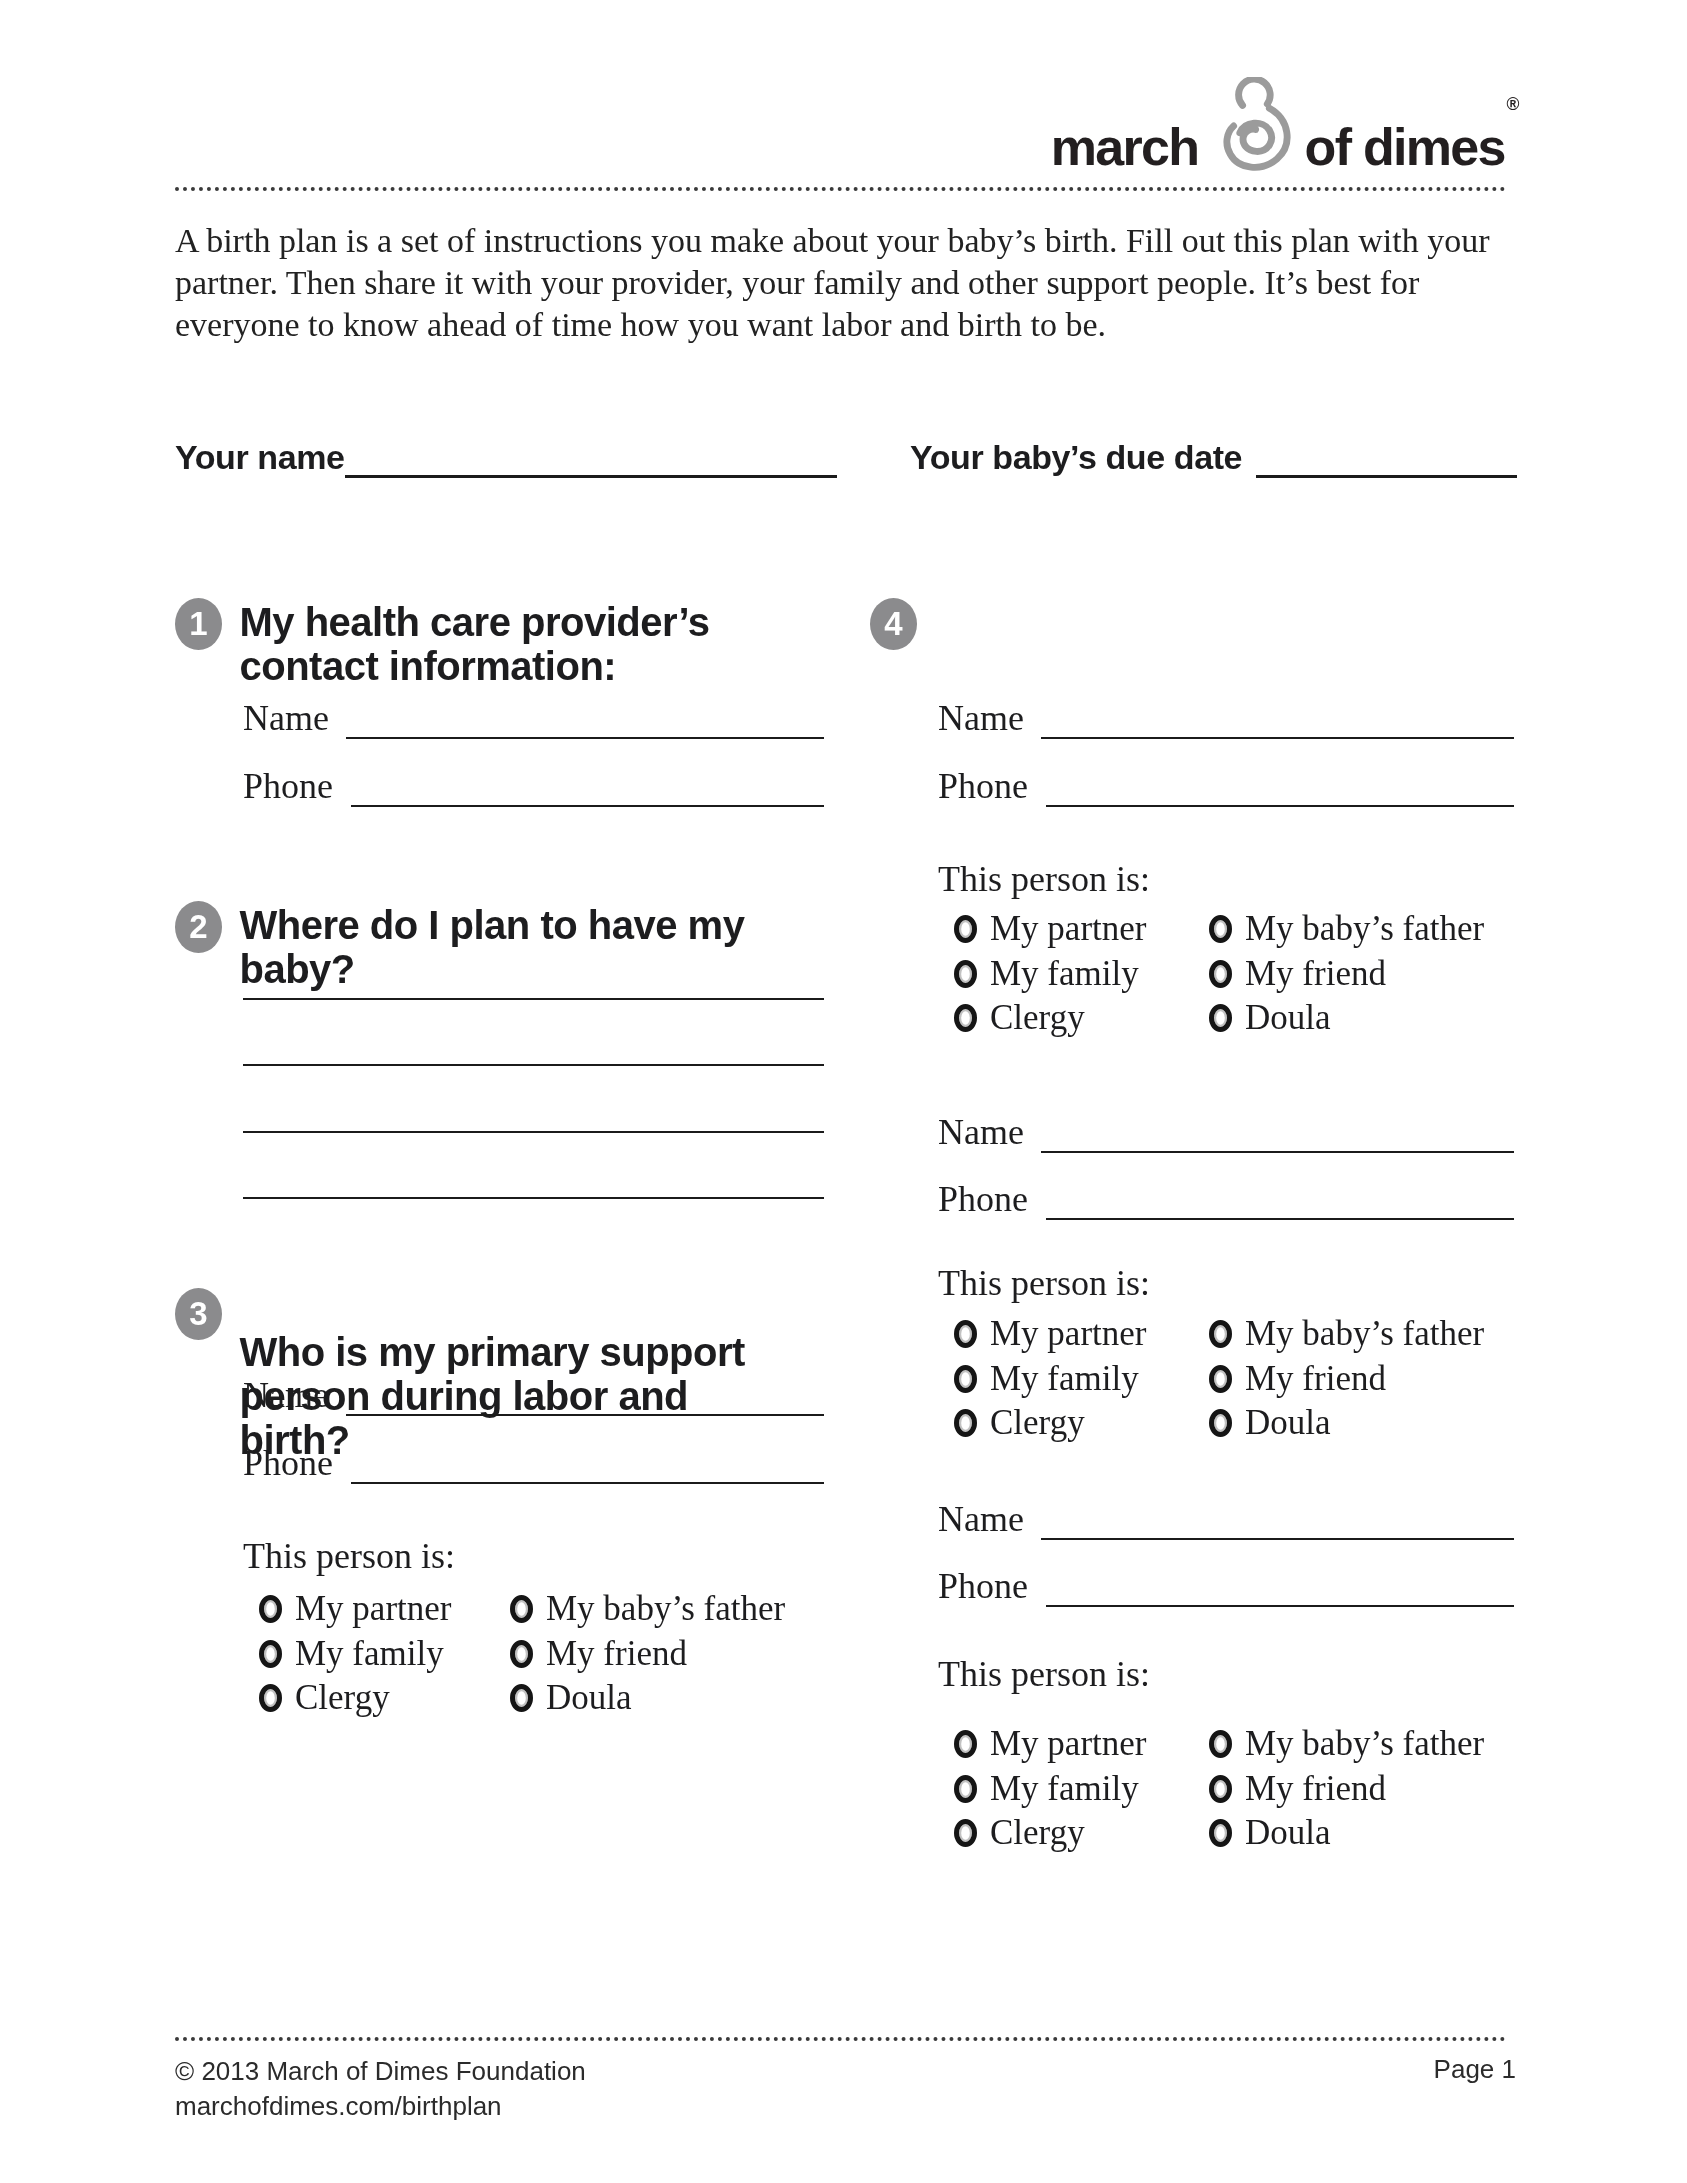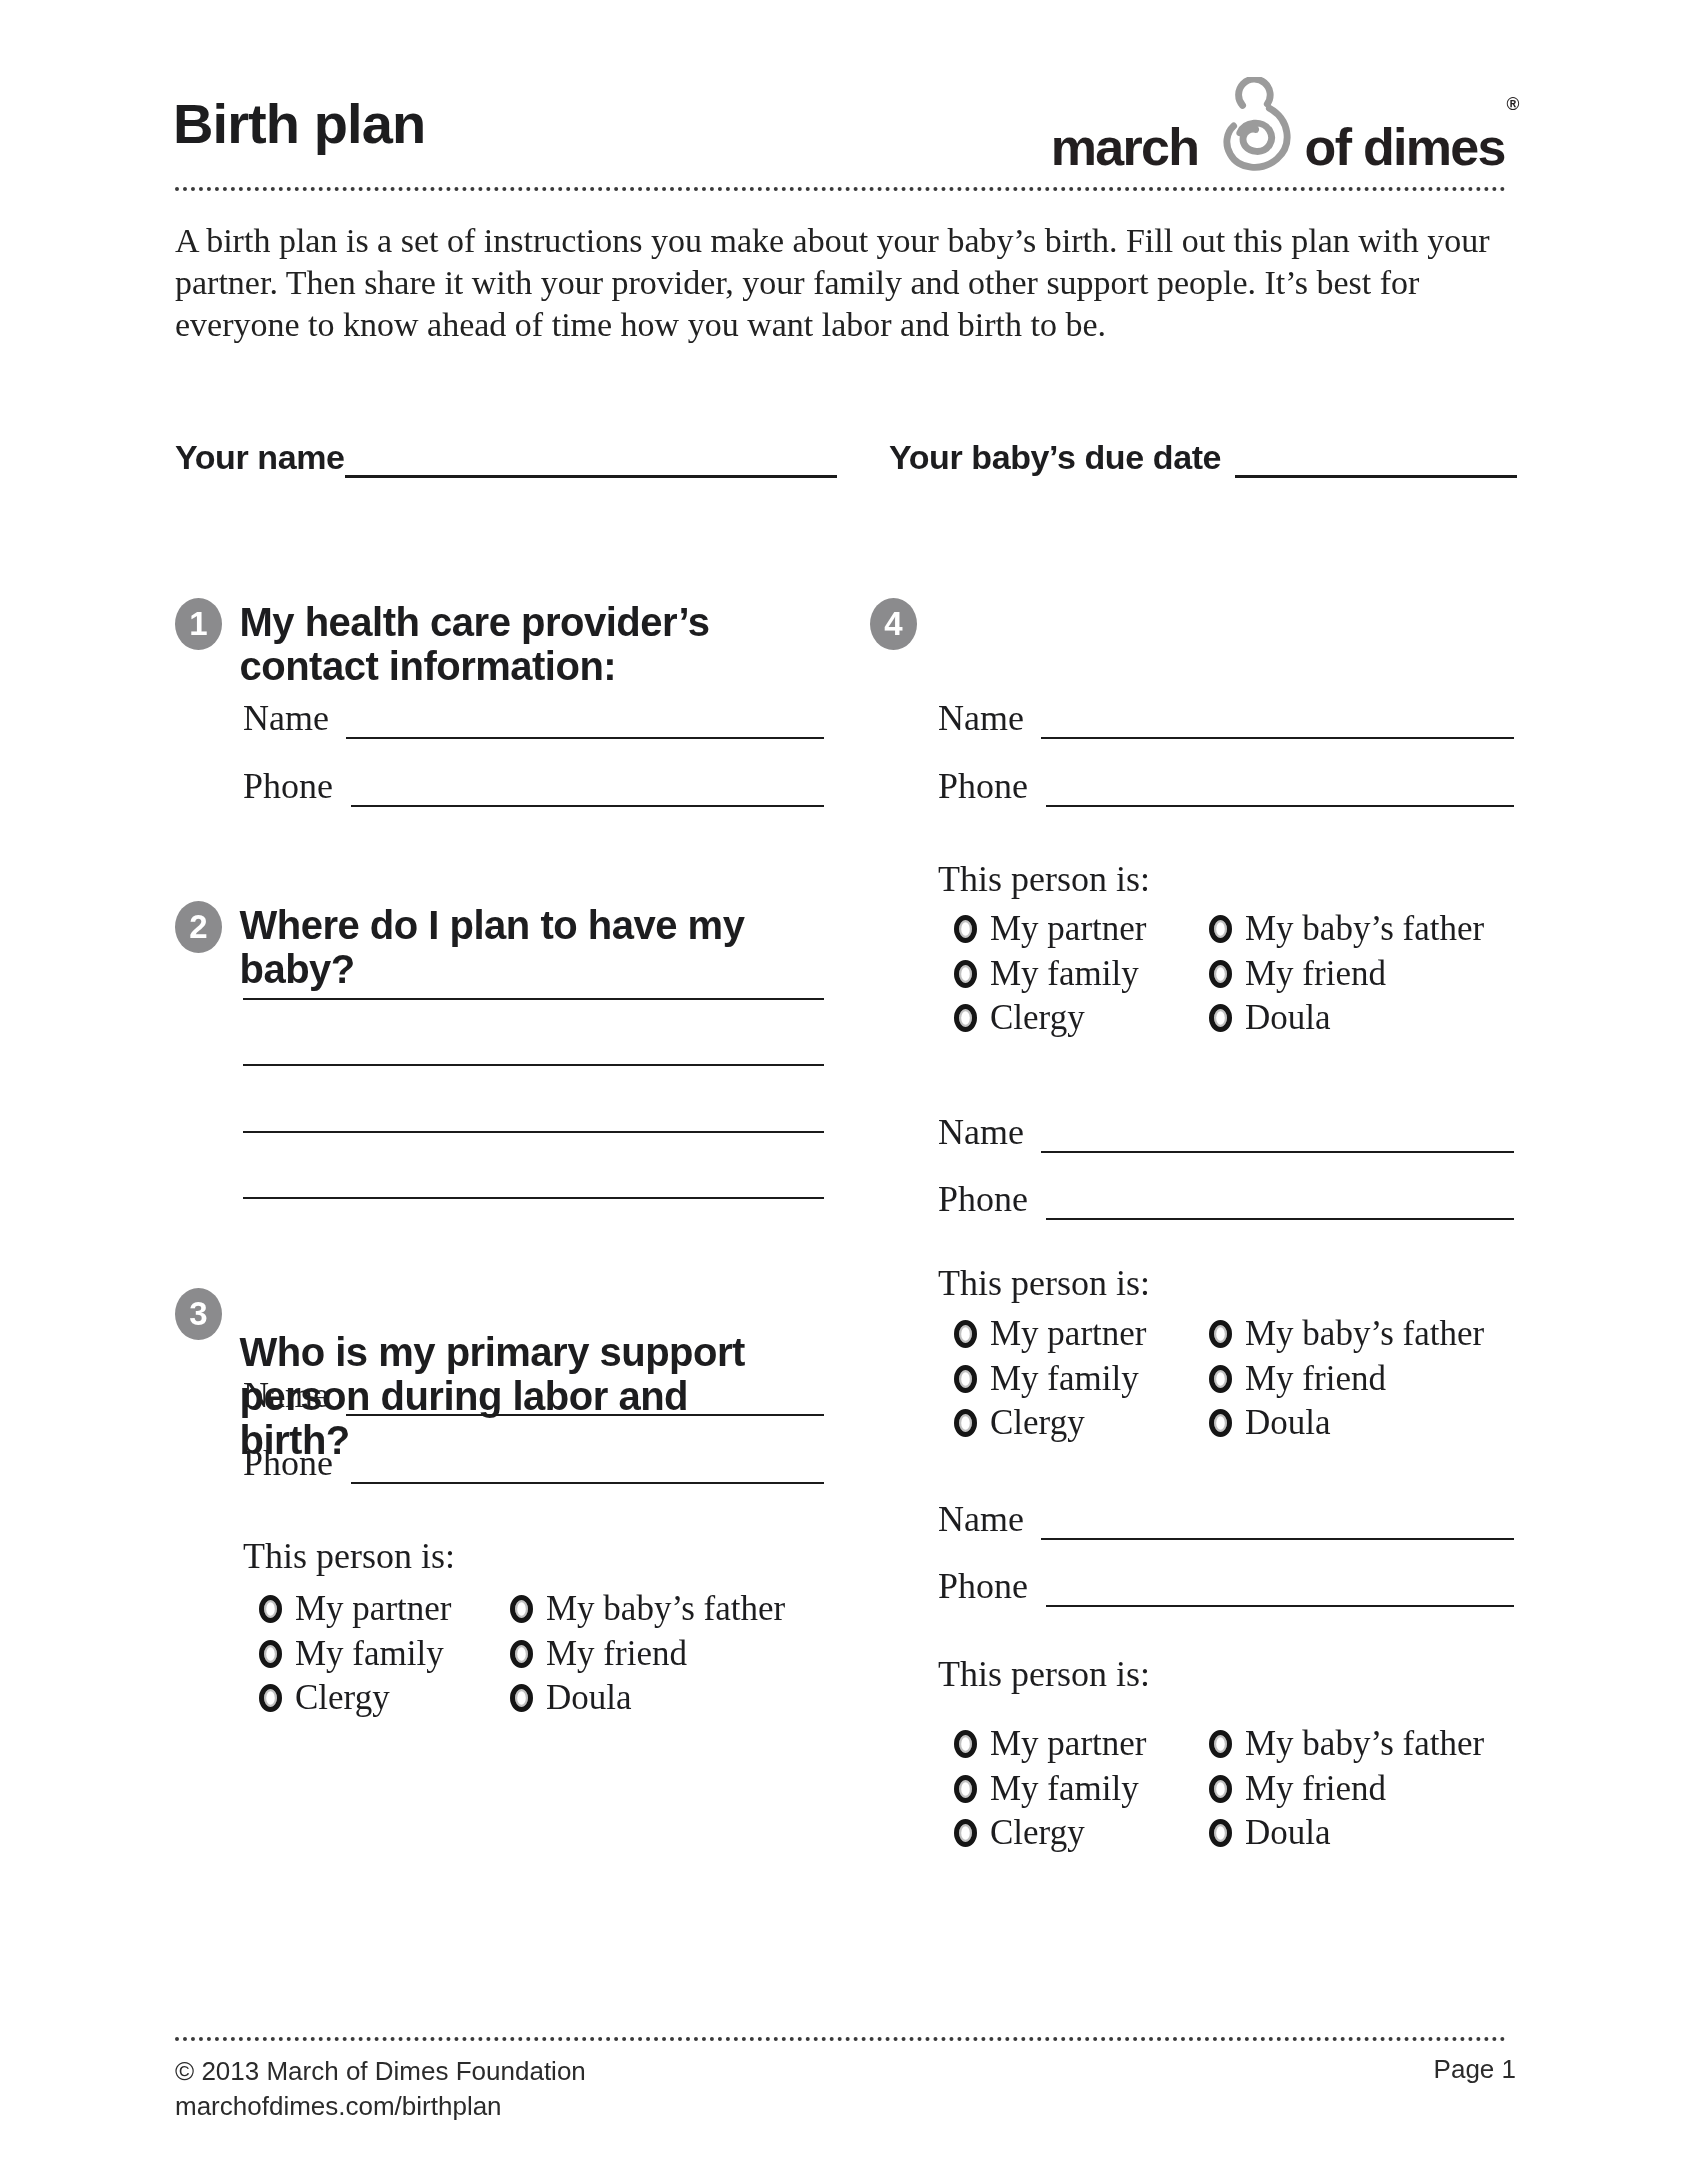--- a/index.html
+++ b/index.html
@@ -52,21 +52,21 @@
   }
   .id-field { display:flex; align-items:flex-end; }
   .id-field .lbl {
     font-size:34px; font-weight:700; letter-spacing:-0.4px; line-height:1.2;
     white-space:nowrap;
   }
   .write-line {
     flex:1; border-bottom:3.5px solid #1b1b1b; height:40px;
   }
   .id-field.first { width:662px; }
-  .id-field.second { flex:1; margin-left:52px; }
+  .id-field.second { flex:1; margin-left:73px; }
   .id-field.second .write-line { margin-left:14px; }
 
   
   .col { position:absolute; top:594px; }
   .col.left  { left:175px; width:652px; height:1240px; }
   .col.right { left:870px; width:647px; height:1310px; }
 
   .sec-header { position:absolute; left:0; right:0; display:flex; gap:17.5px; }
   .badge {
     flex:none; width:47px; height:52px; border-radius:50%;
@@ -122,21 +122,20 @@
   .footer-page {
     position:absolute; right:171px; top:2054px;
     font-size:26px; color:#2b2b2b;
   }
 </style>
 </head>
 <body>
 
 <div class="page">
 
-  <div class="page-title">Birth plan</div>
 
   <div class="brand">
     <span class="brand-word">march</span>
     <span class="brand-icon">
       <svg width="103" height="98" viewBox="0 0 150 140" fill="none">
         <g stroke="#9b9b9b" stroke-width="10" stroke-linecap="round" fill="none">
           <path d="M 62,40 A 23,23 0 1 1 98,38"></path>
           <path d="M 101,44 C 130,60 136,97 112,118 C 90,137 56,133 44,111 C 36,97 38,80 49,70"></path>
           <path d="M 58,80 C 65,63 92,61 101,76 C 110,91 99,108 82,107 C 68,106 61,96 63,86 C 65,77 74,73 81,75"></path>
         </g>

